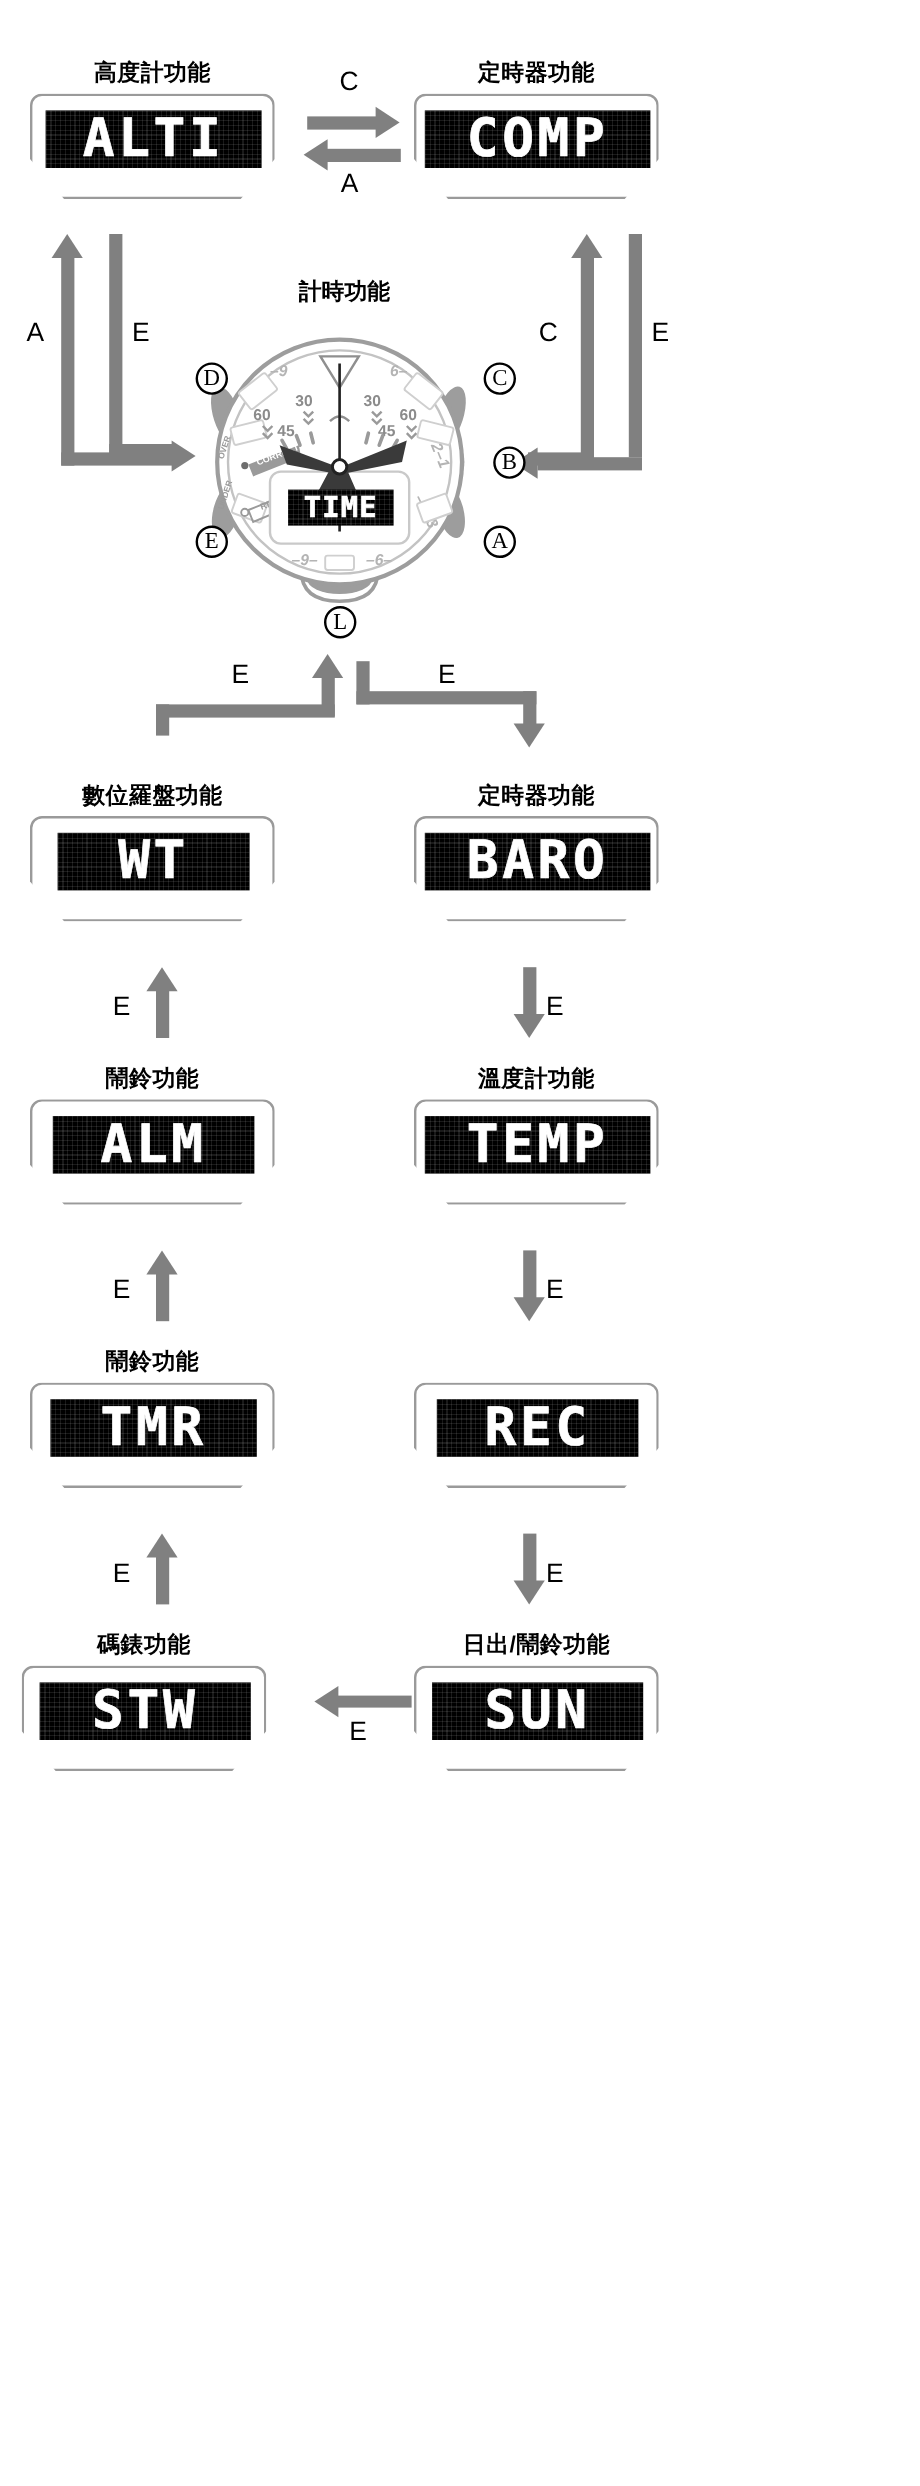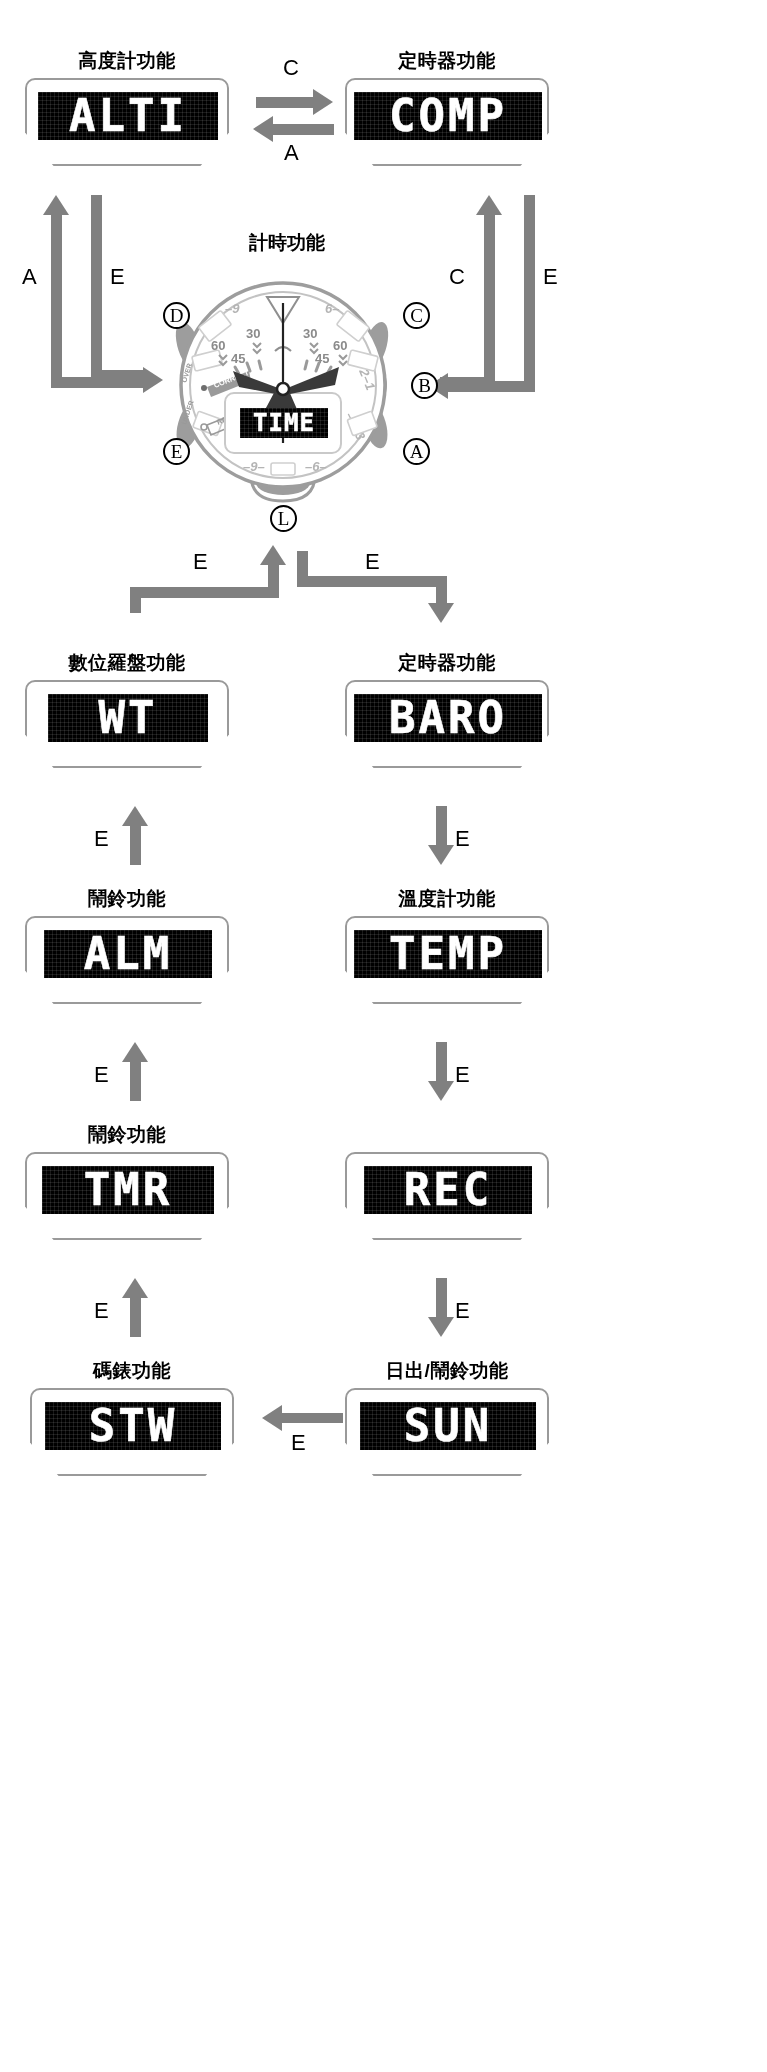--- a/index.html
+++ b/index.html
@@ -320,21 +320,21 @@
   </div>
 
   <div class="arrow-head ah-up" style="left:122px; top:1278px;"></div>
   <div class="bar" style="left:130px; top:1295px; width:11px; height:42px;"></div>
   <div class="elabel" style="left:94px; top:1298px;">E</div>
 
   <div class="bar" style="left:436px; top:1278px; width:11px; height:42px;"></div>
   <div class="arrow-head ah-down" style="left:428px; top:1317px;"></div>
   <div class="elabel" style="left:455px; top:1298px;">E</div>
 
-  <div class="mode-card" style="left:23px; top:1358px; width:218px; height:120px;">
+  <div class="mode-card" style="left:11px; top:1358px; width:218px; height:120px;">
     <div class="mode-title" style="top:0;">碼錶功能</div>
     <div class="screen-outline" style="left:7px; top:30px; width:204px; height:88px; border-radius:10px; clip-path:polygon(0 0,100% 0,100% 62%,86% 100%,14% 100%,0 62%);"></div>
     <div class="lcd" style="left:22px; top:44px; width:176px; height:48px;">
       <span class="lcd-text">STW</span>
       <span class="lcd-grid"></span>
     </div>
   </div>
 
   <div class="mode-card" style="left:338px; top:1358px; width:218px; height:120px;">
     <div class="mode-title" style="top:0;">日出/鬧鈴功能</div>

